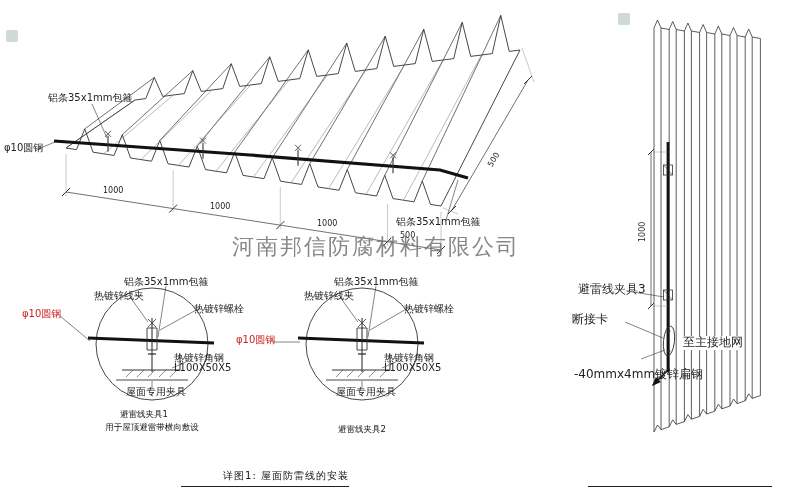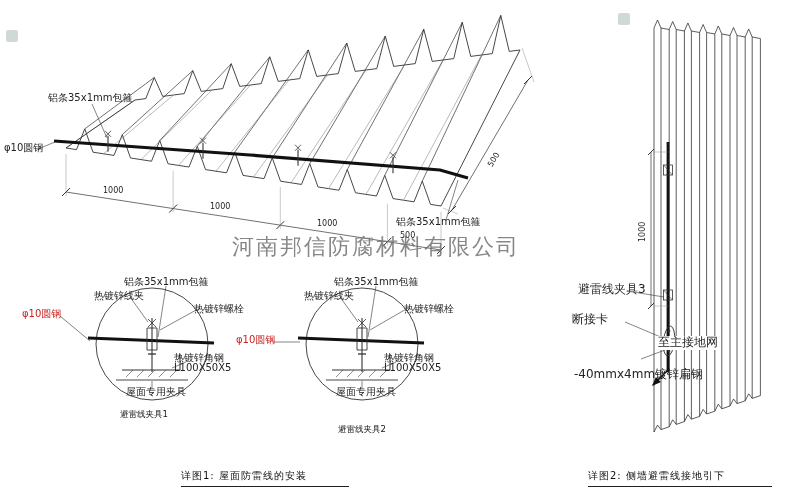--- a/index.html
+++ b/index.html
@@ -8,21 +8,21 @@
   .sheet{position:relative;width:800px;height:502px;background:#fff;overflow:hidden}
   svg{position:absolute;left:0;top:0}
   .lbl{position:absolute;font-size:12px;line-height:1.15;color:#222;white-space:nowrap}
   .sm{font-size:10px}
   .red{color:#cc2222}
   .dim{position:absolute;font-size:8px;color:#222;white-space:nowrap}
   .rot60{transform:rotate(-60deg);transform-origin:left top}
   .rot90{transform:rotate(-90deg);transform-origin:left top}
   .bg{background:#fff;padding:0 1px}
   .cap{position:absolute;font-size:8.5px;color:#111;text-align:center;white-space:nowrap}
-  .fig{position:absolute;font-size:10px;color:#111;text-align:left;letter-spacing:1px;white-space:nowrap}
+  .fig{position:absolute;font-size:10px;color:#111;text-align:right;letter-spacing:1px;white-space:nowrap}
   .underline{position:absolute;border-top:1.2px solid #222;height:0}
   .wm{position:absolute;left:232px;top:232px;font-size:22px;color:#737373;opacity:.85;
       letter-spacing:2px;white-space:nowrap;font-family:Liberation Serif, serif}
   .stamp{position:absolute;width:12px;height:12px;background:#9fb3ad;opacity:.5;border-radius:2px}
 </style>
 </head>
 <body>
 
 <div class="sheet">
 
@@ -196,34 +196,34 @@
   <span class="dim rot60" style="left:486px;top:164px">500</span>
 
   <span class="lbl sm" style="left:124px;top:276px">铝条35x1mm包箍</span>
   <span class="lbl sm" style="left:94px;top:290px">热镀锌线夹</span>
   <span class="lbl sm" style="left:194px;top:303px">热镀锌螺栓</span>
   <span class="lbl sm red" style="left:22px;top:308px">φ10圆钢</span>
   <span class="lbl sm" style="left:174px;top:352px">热镀锌角钢</span>
   <span class="lbl sm" style="left:174px;top:362px">L100X50X5</span>
   <span class="lbl sm" style="left:126px;top:386px">屋面专用夹具</span>
   <span class="cap" style="left:84px;top:409px;width:120px">避雷线夹具1</span>
+  <span class="cap" style="left:72px;top:422px;width:160px">用于屋顶避雷带横向敷设</span>
 
   <span class="lbl sm" style="left:334px;top:276px">铝条35x1mm包箍</span>
   <span class="lbl sm" style="left:304px;top:290px">热镀锌线夹</span>
   <span class="lbl sm" style="left:404px;top:303px">热镀锌螺栓</span>
   <span class="lbl sm red" style="left:236px;top:334px">φ10圆钢</span>
   <span class="lbl sm" style="left:384px;top:352px">热镀锌角钢</span>
   <span class="lbl sm" style="left:384px;top:362px">L100X50X5</span>
   <span class="lbl sm" style="left:336px;top:386px">屋面专用夹具</span>
   <span class="cap" style="left:302px;top:424px;width:120px">避雷线夹具2</span>
 
   <span class="dim rot90" style="left:638px;top:242px">1000</span>
   <span class="lbl" style="left:578px;top:283px">避雷线夹具3</span>
   <span class="lbl" style="left:572px;top:313px">断接卡</span>
-  <span class="lbl bg" style="left:657px;top:336px">至主接地网</span>
+  <span class="lbl bg" style="left:682px;top:336px">至主接地网</span>
   <span class="lbl" style="left:574px;top:368px">-40mmx4mm镀锌扁钢</span>
 
   <span class="fig" style="left:181px;top:469px;width:168px">详图1: 屋面防雷线的安装</span>
   <div class="underline" style="left:181px;top:486px;width:168px"></div>
-  <span class="fig" style="left:588px;top:469px;width:184px">详图2: 侧墙避雷线接地引下</span>
   <div class="underline" style="left:588px;top:486px;width:184px"></div>
 
 </div>
 
 </body></html>

